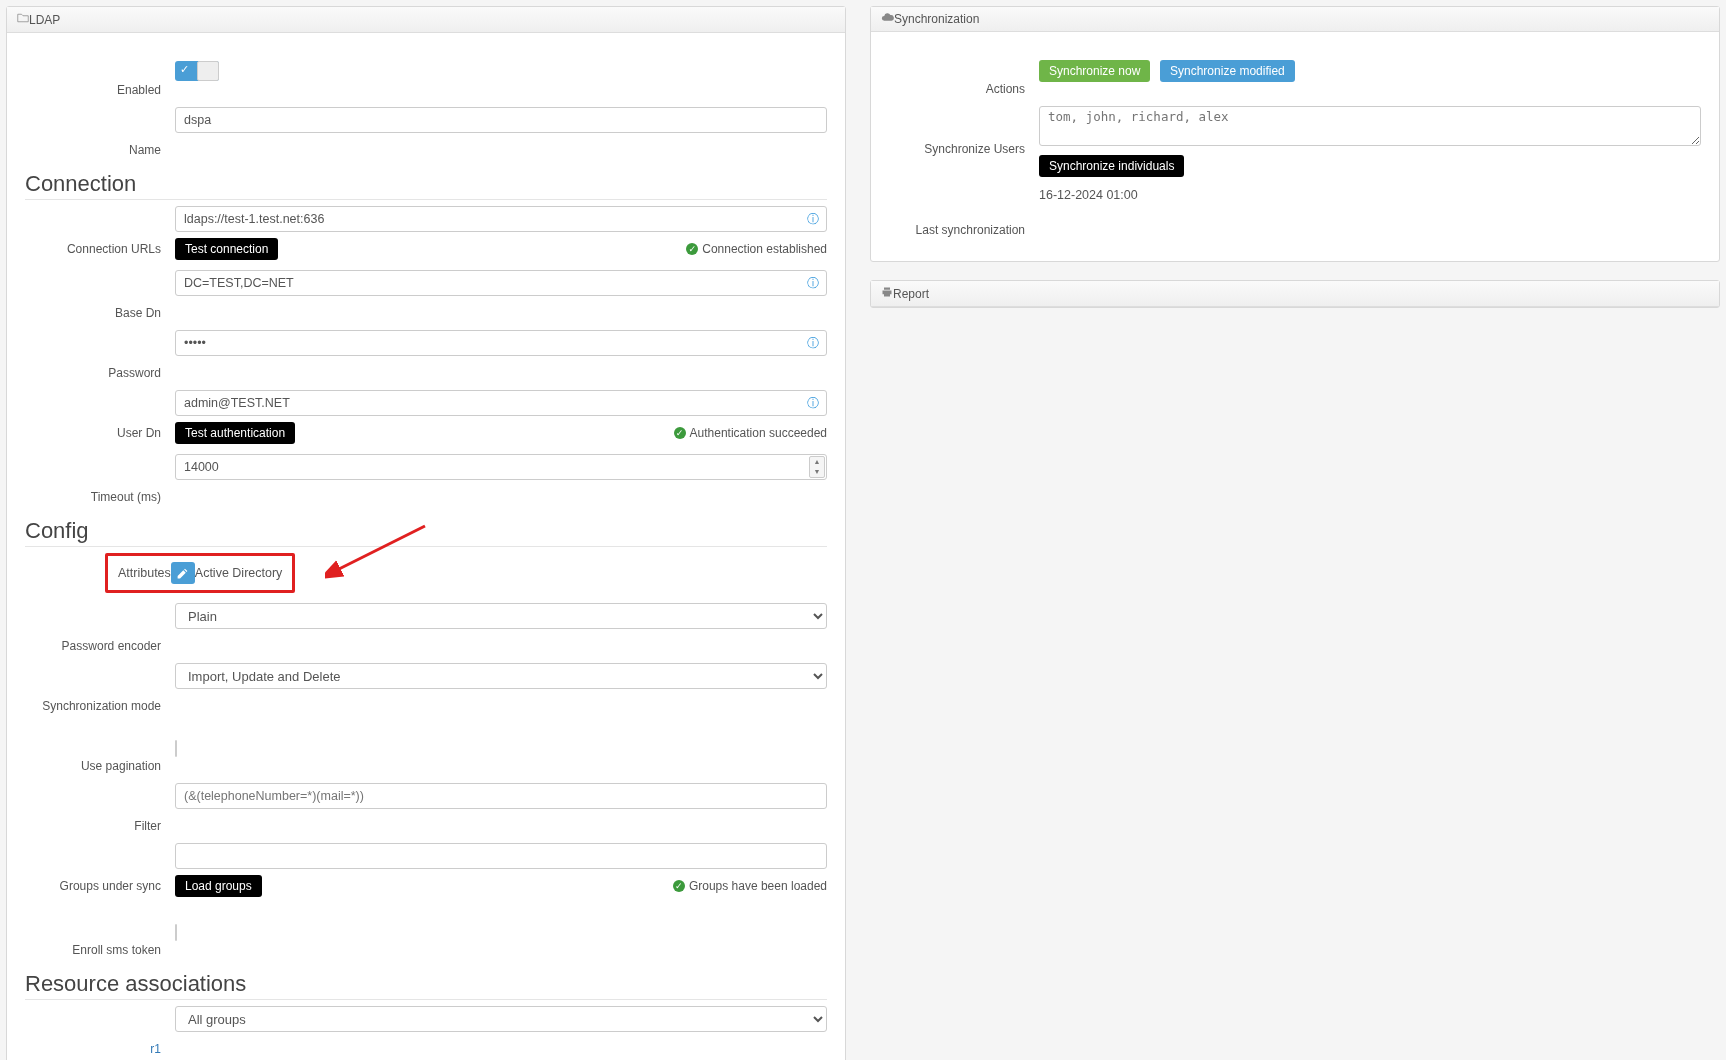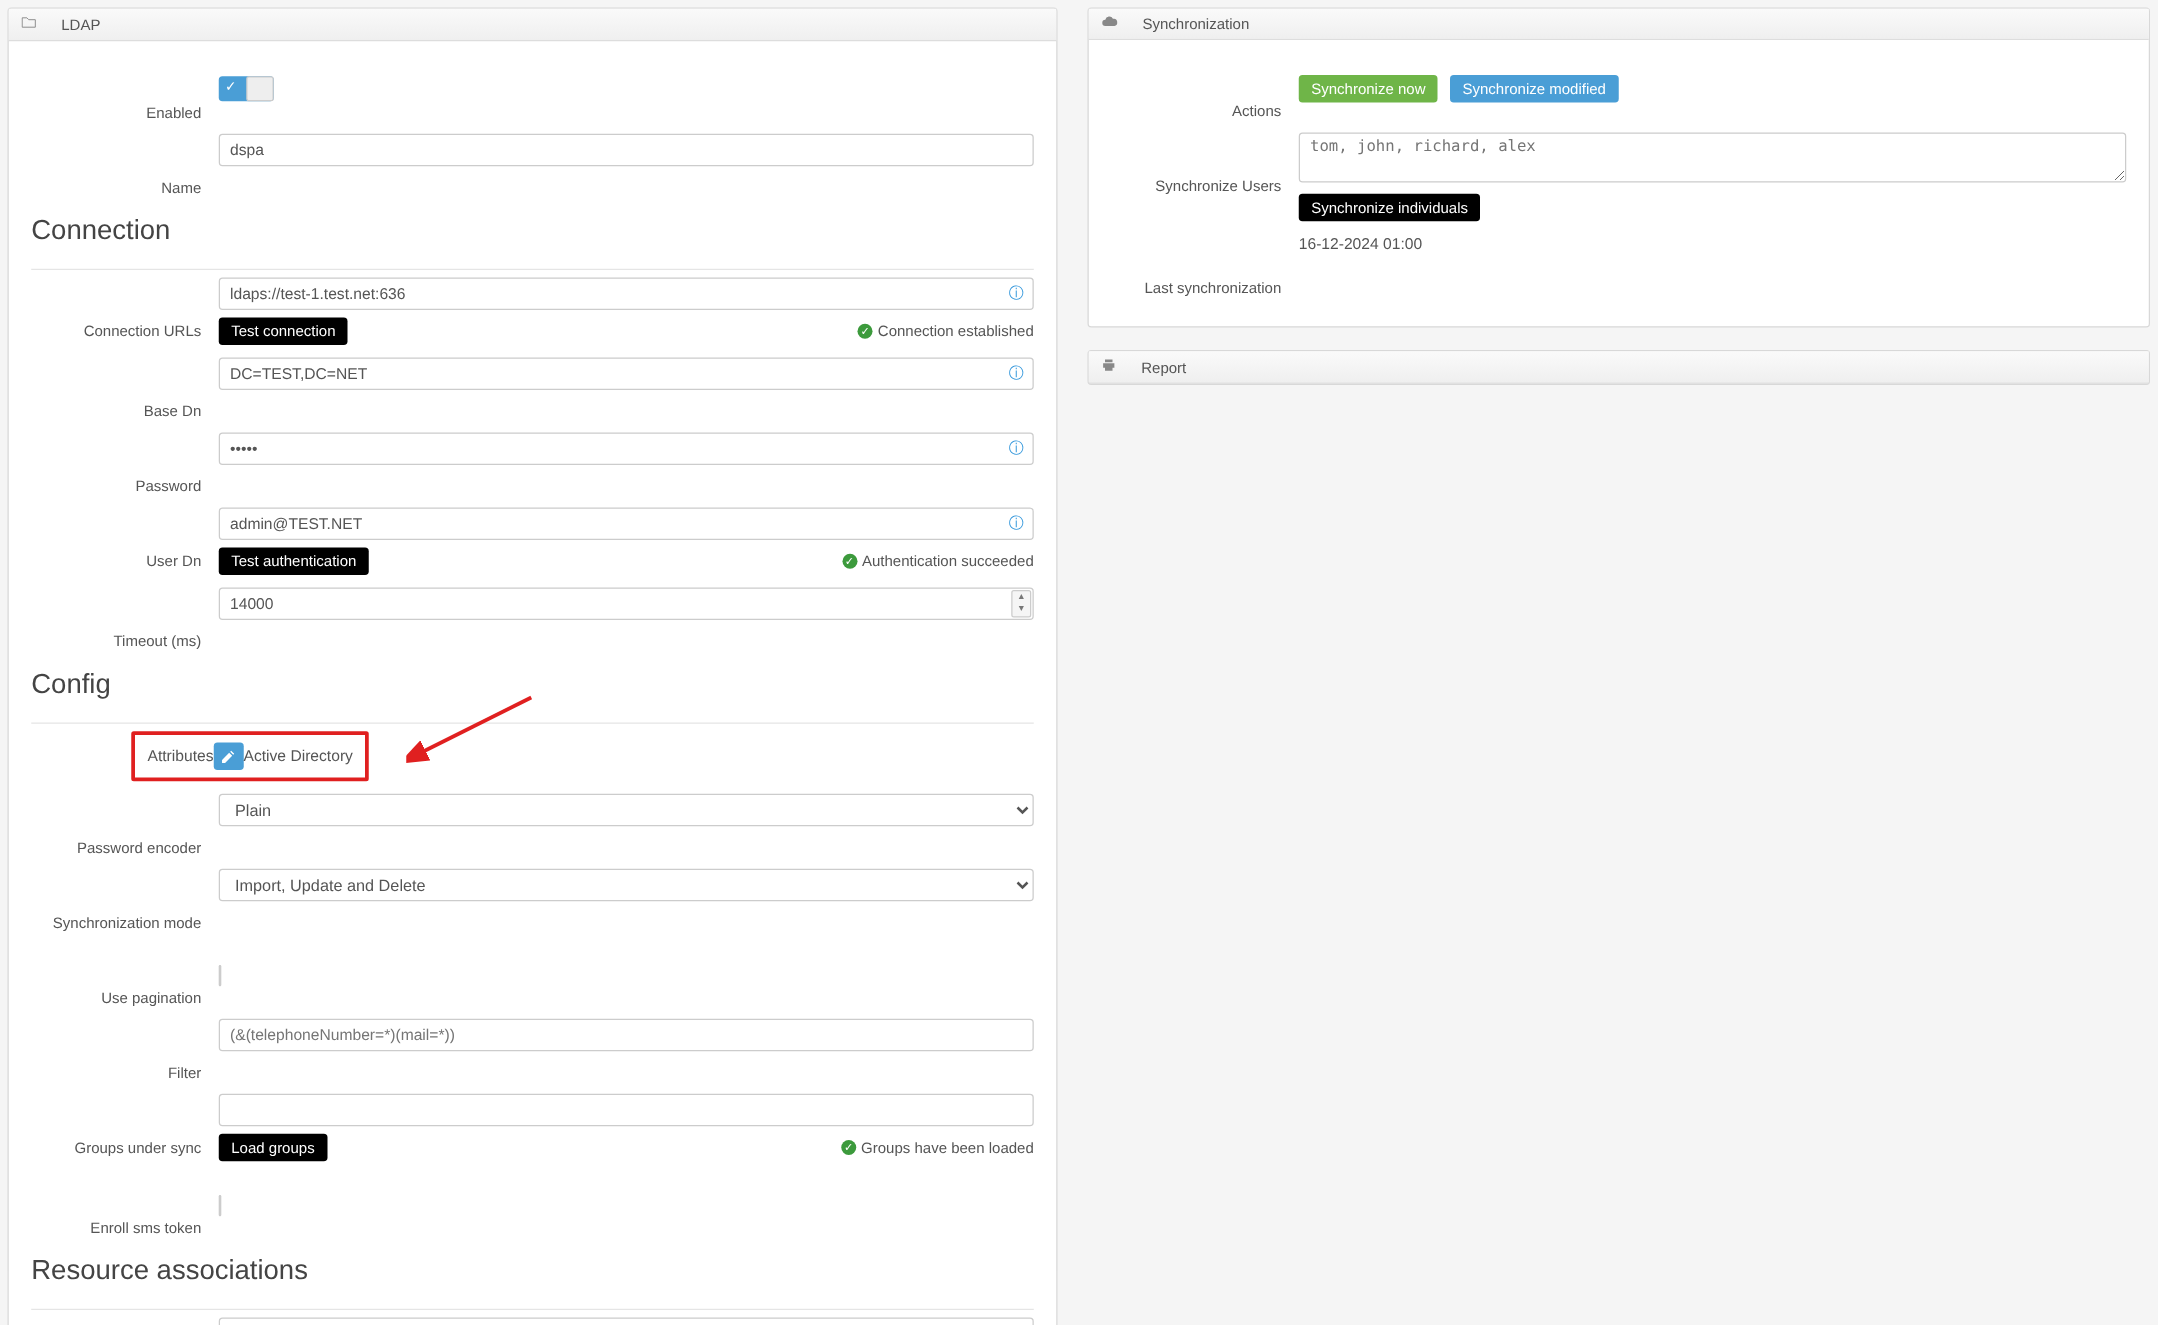--- a/index.html
+++ b/index.html
@@ -20,21 +20,21 @@
   margin-bottom: 18px;
 }
 .panel-header {
   background: linear-gradient(#fafafa,#efefef);
   border-bottom: 1px solid #ddd;
   padding: 5px 10px;
   font-size: 12px;
   color: #555;
   display: flex;
   align-items: flex-end;
-  gap: 20px;
+  gap: 0;
 }
 .panel-body { padding: 14px 18px; }
 .form-row {
   display: flex;
   align-items: flex-start;
   margin-bottom: 10px;
 }
 .form-row.align-center { align-items: center; }
 .form-label {
   flex: 0 0 150px;
@@ -95,21 +95,21 @@
   background: #3c9a3c; color:#fff;
   display:inline-flex; align-items:center; justify-content:center;
   font-size: 9px;
 }
 .section-title {
   font-size: 22px;
   font-weight: 300;
   color: #444;
   margin: 14px 0 6px;
   border-bottom: 1px solid #e5e5e5;
-  padding-bottom: 18px;
+  padding-bottom: 2px;
 }
 .toggle {
   width: 44px; height: 20px;
   background: #4a9ed6;
   border-radius: 3px;
   position: relative;
   display: inline-block;
 }
 .toggle .knob {
   position:absolute; right:0; top:0;

